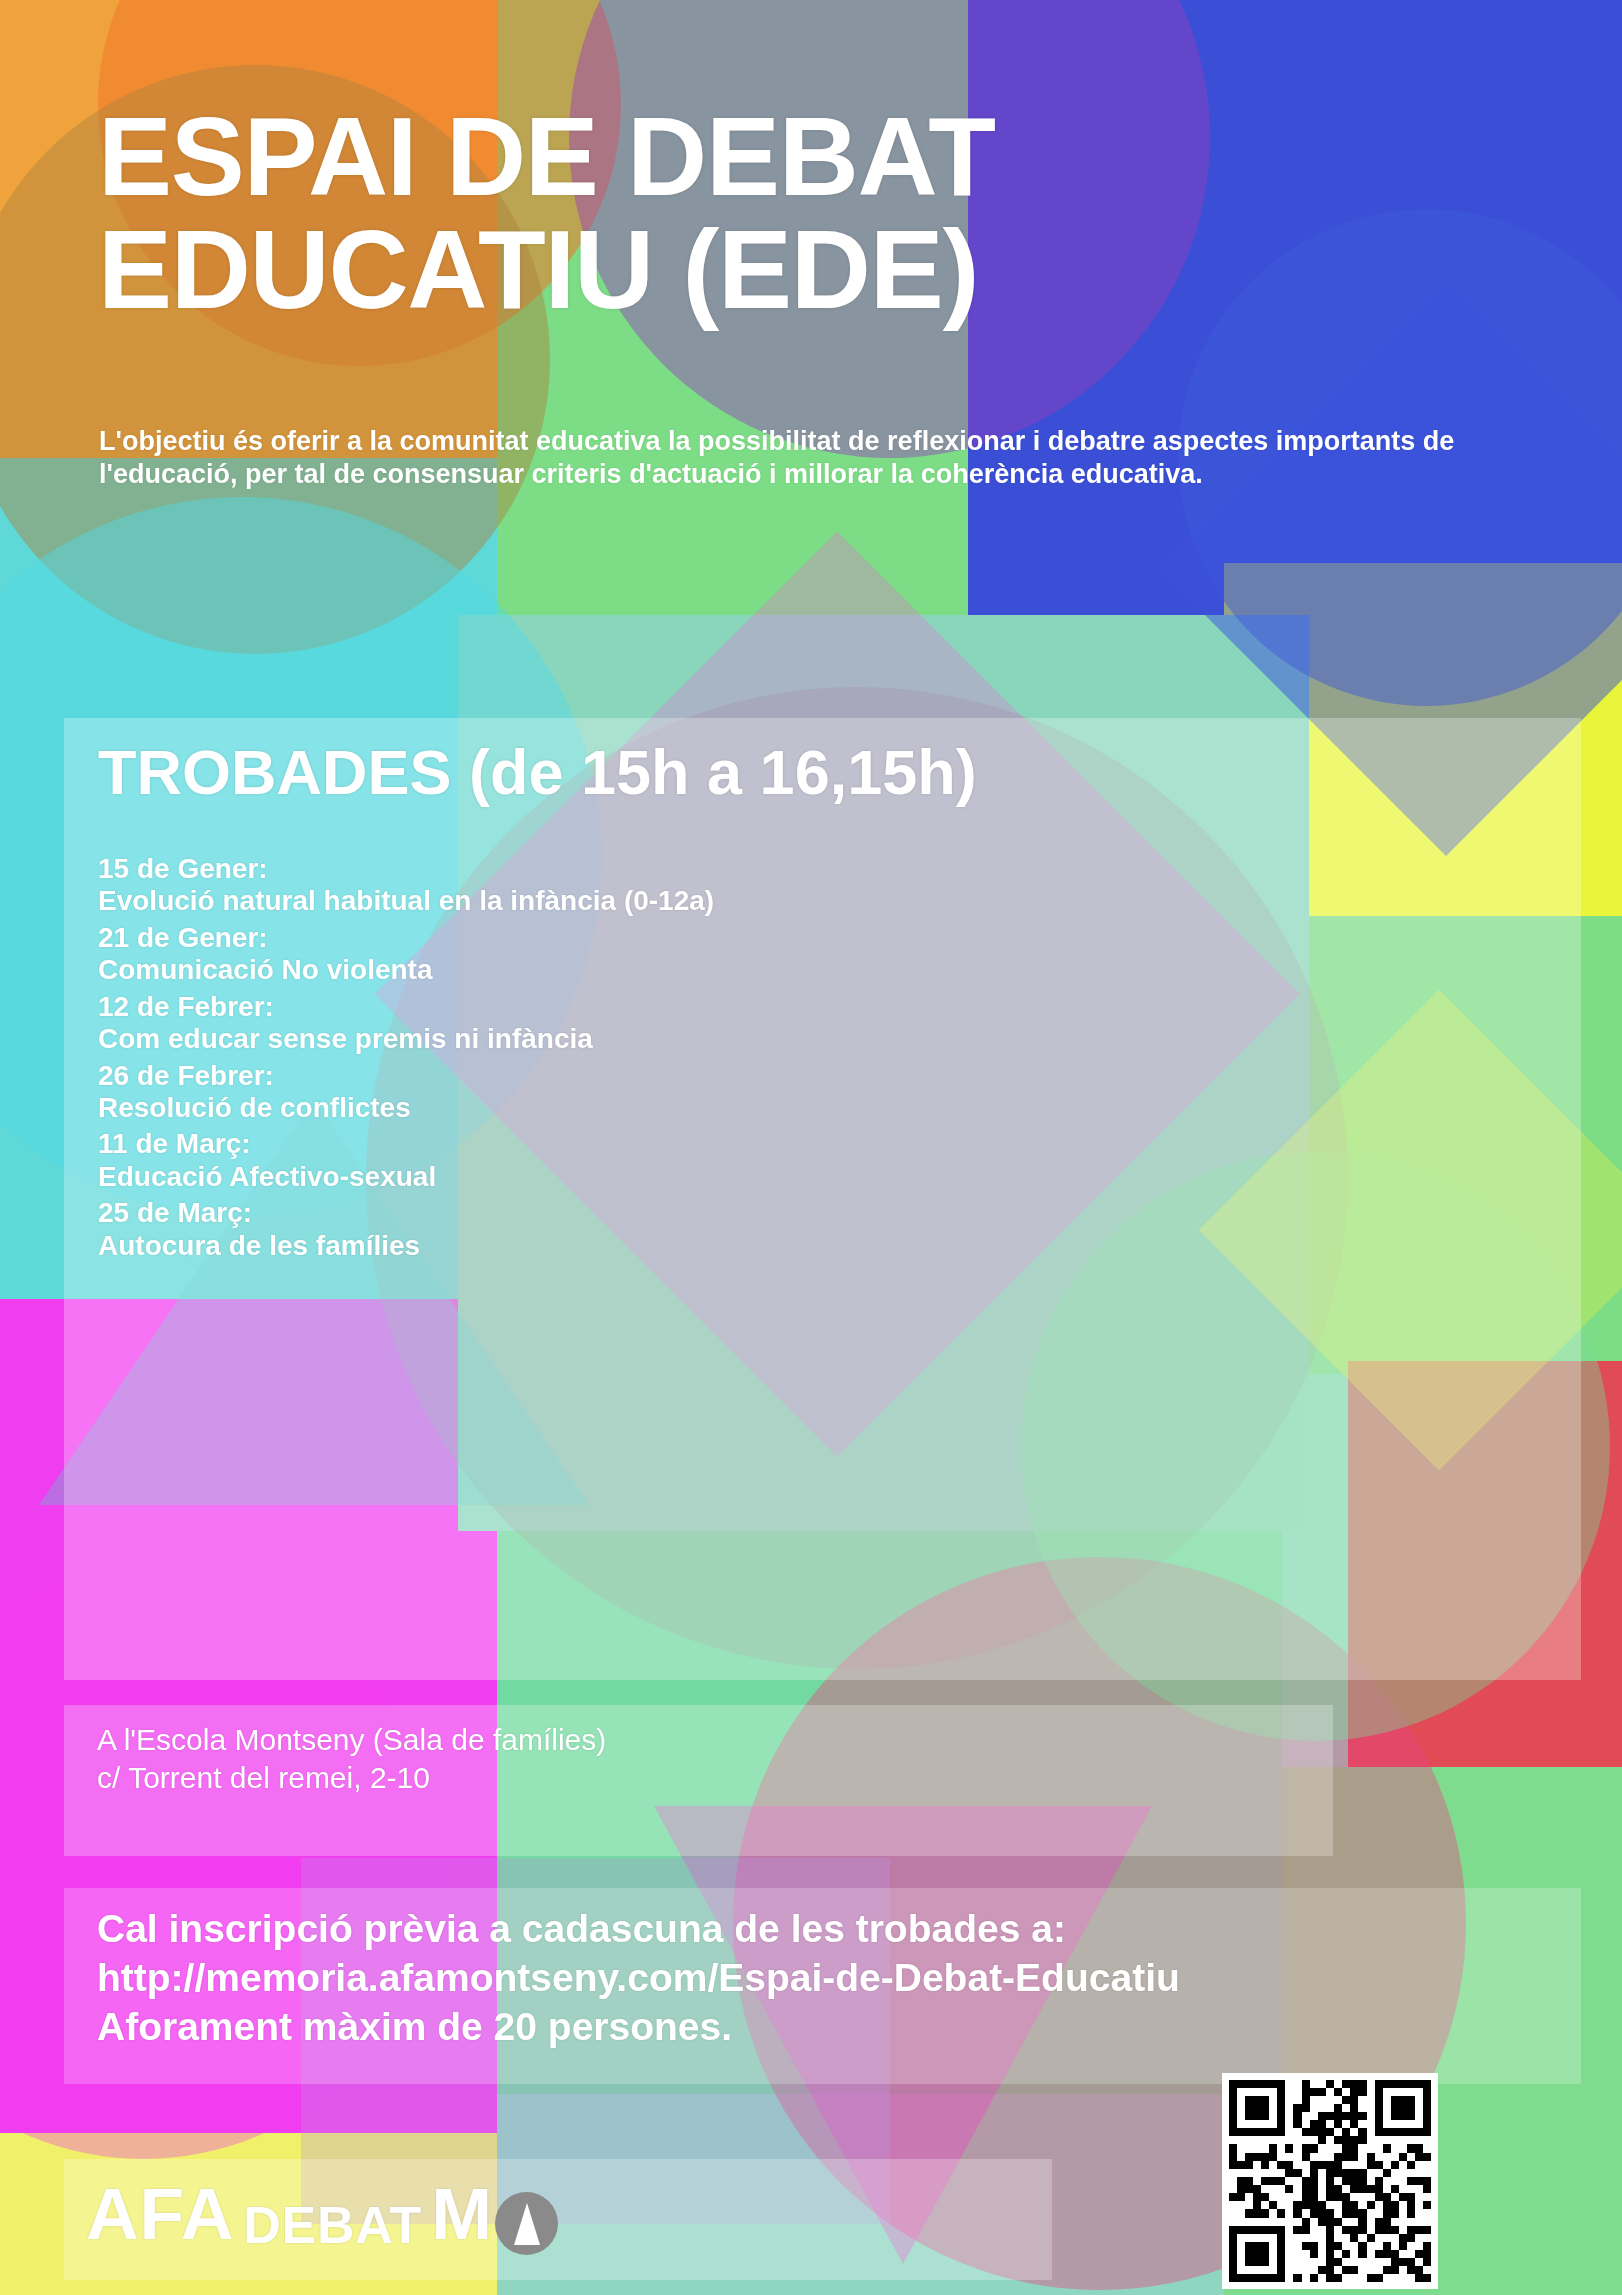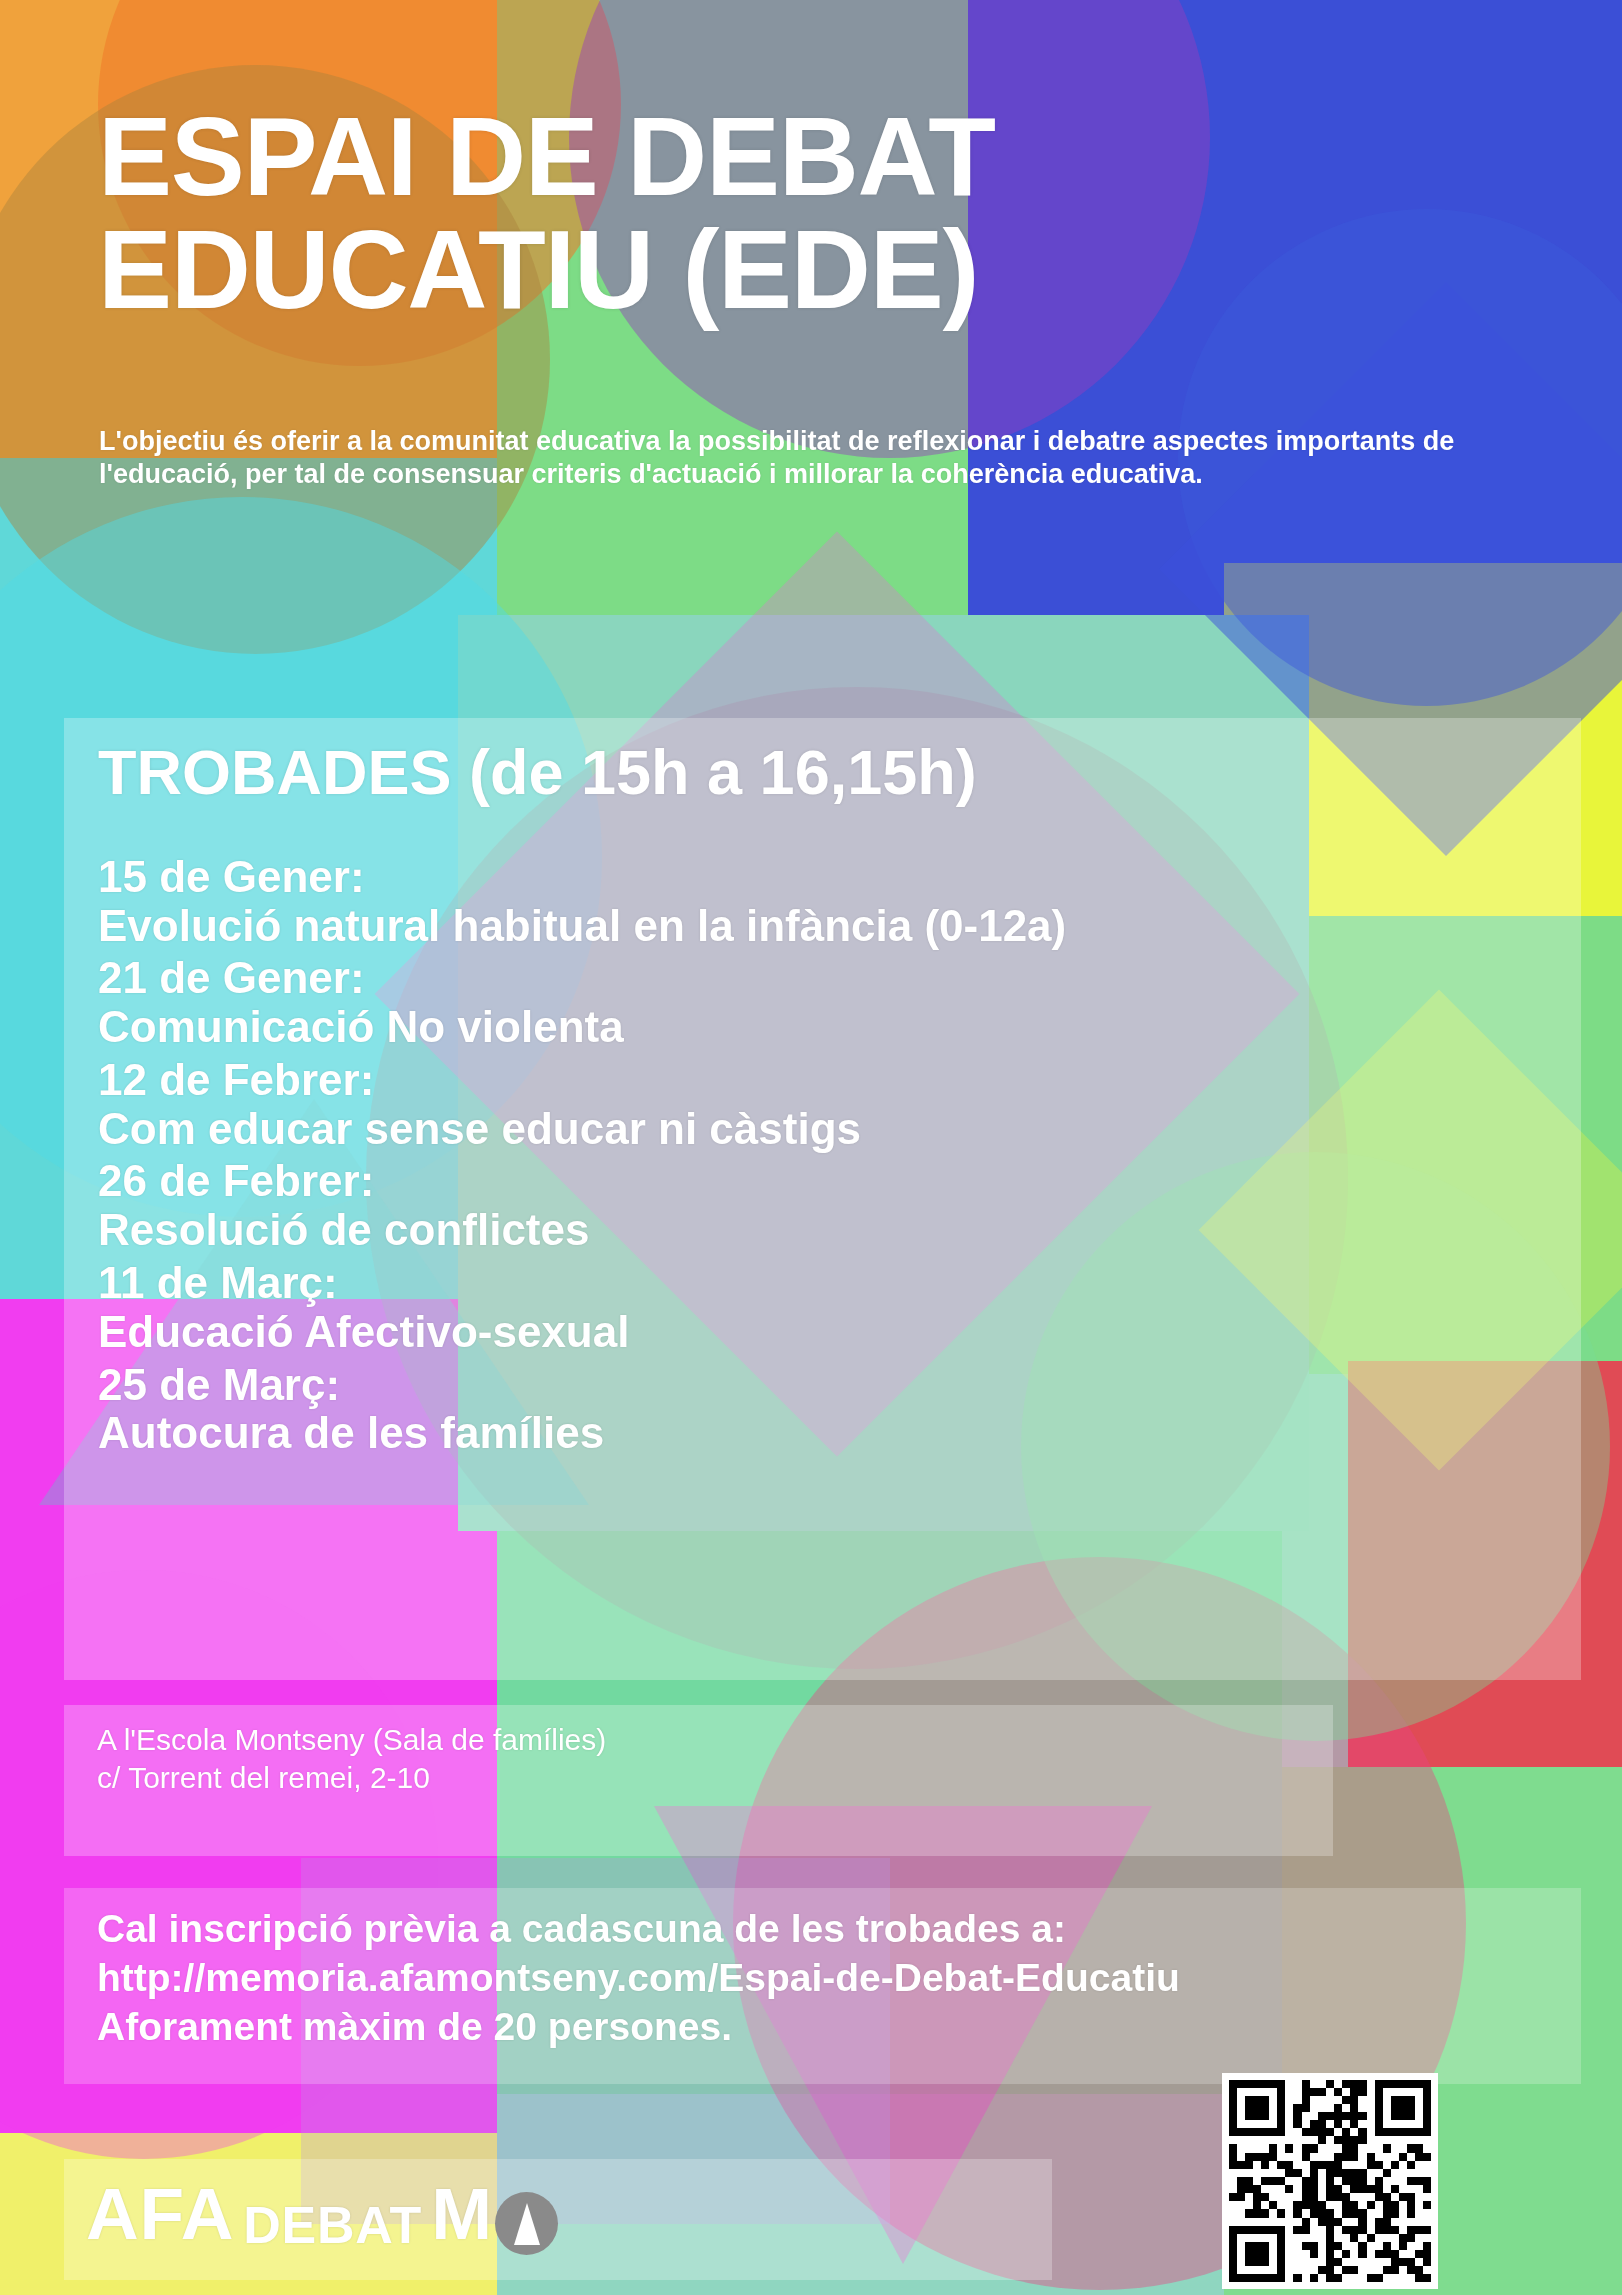--- a/index.html
+++ b/index.html
@@ -77,21 +77,21 @@
     font-weight: bold;
     text-shadow: 0 0 3.3px rgba(0,0,0,0.12);
   }
 
   .sessions {
     position: absolute;
     left: 98px;
     top: 847px;
     width: 1440px;
     color: #ffffff;
-    font-size: 44px;
+    font-size: 28px;
     font-weight: bold;
     line-height: 1.02;
     text-shadow: 0 0 2.6px rgba(0,0,0,0.12);
   }
   .sess-date { margin-top: 7.9px; }
   .sess-topic { margin-top: 3.9px; }
 
   .panel-place {
     position: absolute;
     left: 64px;
@@ -243,21 +243,21 @@
 
     <div class="panel-meet"></div>
     <div class="meet-head">TROBADES (de 15h a 16,15h)</div>
 
     <div class="sessions">
       <div class="sess-date">15 de Gener:</div>
       <div class="sess-topic">Evolució natural habitual en la infància (0-12a)</div>
       <div class="sess-date">21 de Gener:</div>
       <div class="sess-topic">Comunicació No violenta</div>
       <div class="sess-date">12 de Febrer:</div>
-      <div class="sess-topic">Com educar sense educar ni càstigs</div>
+      <div class="sess-topic">Com educar sense premis ni infància</div>
       <div class="sess-date">26 de Febrer:</div>
       <div class="sess-topic">Resolució de conflictes</div>
       <div class="sess-date">11 de Març:</div>
       <div class="sess-topic">Educació Afectivo-sexual</div>
       <div class="sess-date">25 de Març:</div>
       <div class="sess-topic">Autocura de les famílies</div>
     </div>
 
     <div class="panel-place"></div>
     <div class="place">

